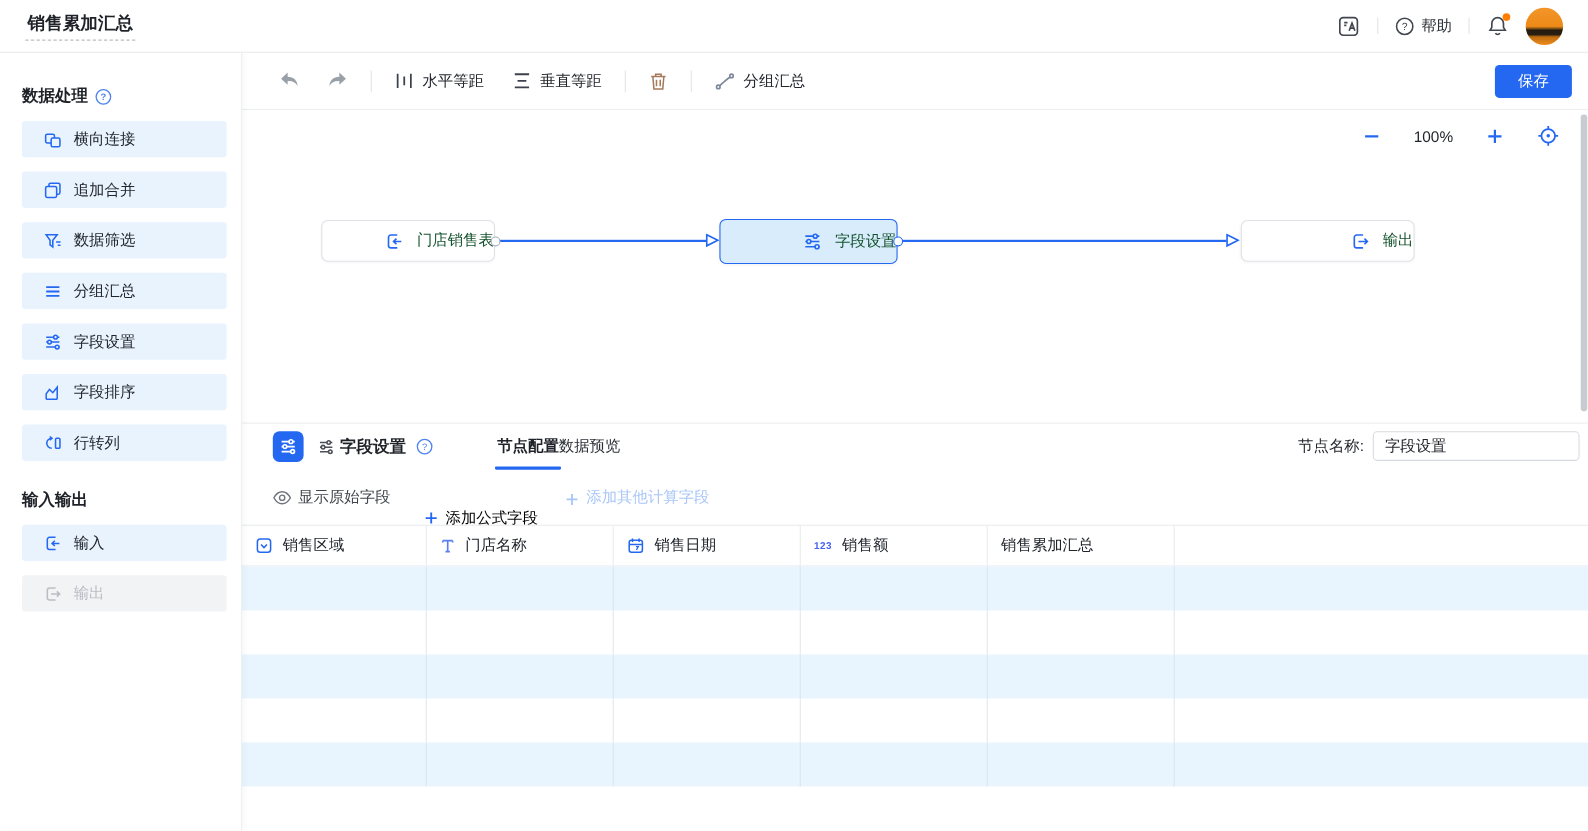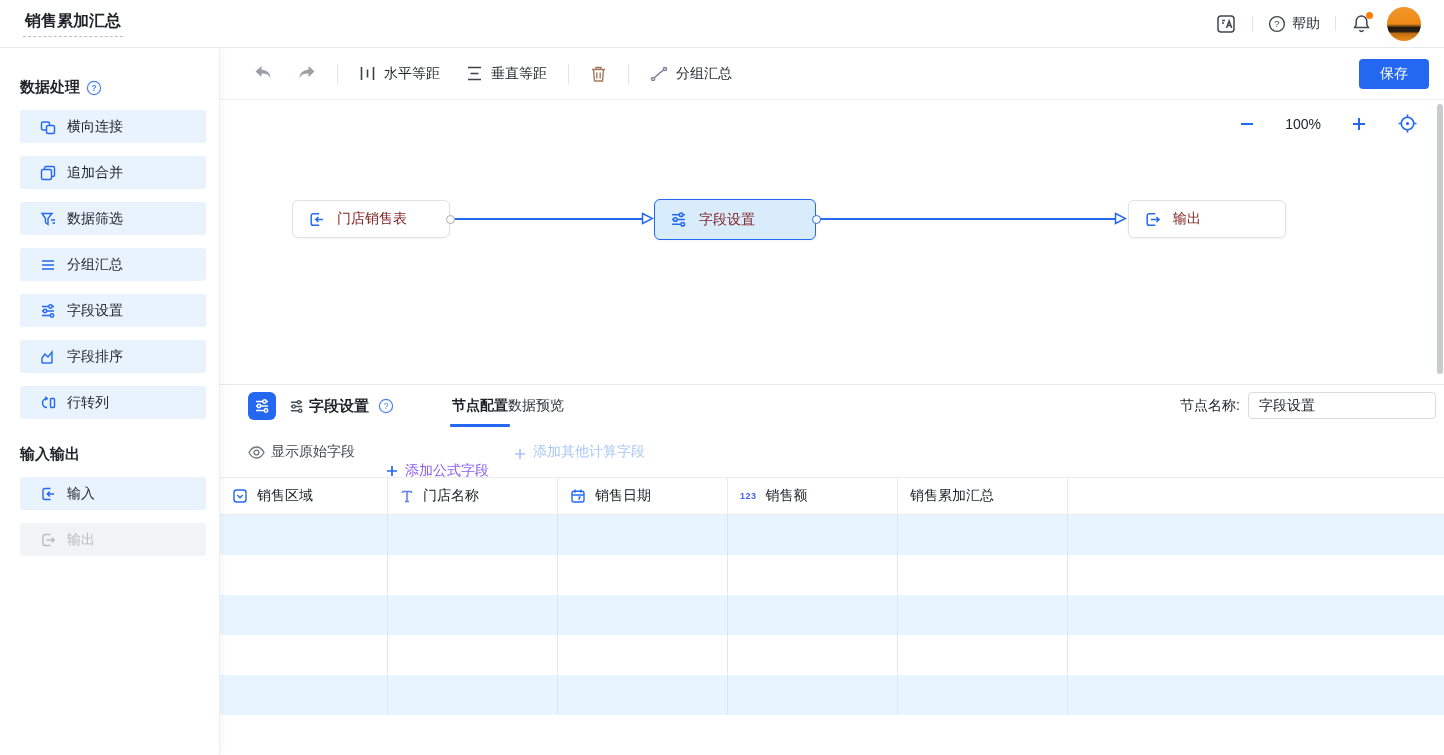--- a/index.html
+++ b/index.html
@@ -50,22 +50,22 @@
   .undo { margin-right:24px; }
   .save-btn { position:absolute; right:15px; top:11px; width:70px; height:30px;
     background:#2468f2; color:#fff; font-size:14px; border:none; border-radius:4px;
     display:flex; align-items:center; justify-content:center; cursor:pointer; }
 
   
   .canvas { height:284px; position:relative; background:#fff; }
   .zoom-ctrl { position:absolute; top:13px; right:26px; display:flex; align-items:center; gap:29px; }
   .zoom-level { font-size:14px; color:#23262d; }
   .node { position:absolute; height:38px; background:#fff; border:1px solid #dfe1e6;
-    border-radius:6px; display:flex; align-items:center; padding-left:15px; gap:12px;
-    font-size:14px; color:#7f1d1d; cursor:move; box-shadow:0 1px 3px rgba(31,35,41,.04); }
+    border-radius:6px; display:flex; align-items:center; padding-left:1px; gap:12px;
+    font-size:14px; color:#14532d; cursor:move; box-shadow:0 1px 3px rgba(31,35,41,.04);justify-content:flex-end; }
   .node .n-icon { display:flex; color:#2468f2; }
   .node.selected { background:#d8ecfc; border:1.5px solid #2468f2; height:41px; }
   .edge { position:absolute; height:2px; background:#2468f2; top:118px; }
   .edge-arrow { position:absolute; top:112px; }
   .port { position:absolute; width:9px; height:9px; border-radius:50%; background:#fff;
     border:1.5px solid #a9aeb8; top:115px; cursor:crosshair; }
   .port.blue { border-color:#2468f2; }
   .canvas-scrollbar { position:absolute; right:1px; top:4px; width:6px; height:270px;
     border-radius:3px; background:#c8cbd0; cursor:pointer; }
 
@@ -84,21 +84,21 @@
     height:3px; background:#2468f2; border-radius:1px; }
   .node-name-group { position:absolute; right:8px; top:7px; display:flex; align-items:center; gap:8px; }
   .node-name-label { font-size:14px; color:#23262d; }
   .node-name-input { width:188px; height:27px; border:1px solid #d8dbe0; border-radius:4px;
     padding:0 10px; font-size:14px; color:#23262d; outline:none;
     font-family:"Liberation Sans","DejaVu Sans",sans-serif; }
 
   .panel-actions { height:50px; display:flex; align-items:center; padding-left:28px; }
   .action { display:flex; align-items:center; gap:6px; font-size:14px; cursor:pointer; }
   .action.show-orig { color:#40444c; }
-  .action.add-formula { color:#8b5cf6; margin-left:30px;margin-top:37px; }
+  .action.add-formula { color:#000000; margin-left:30px;margin-top:37px; }
   .action.add-other { color:#a9c7f8; margin-left:24px; cursor:not-allowed;align-items:flex-end; }
 
   .field-table { display:flex; flex-direction:column; }
   .ft-header { height:38px; display:flex; border-top:1px solid #e9ebee; border-bottom:1px solid #e9ebee; }
   .ft-hcell { display:flex; align-items:center; padding-left:12px; gap:9px; font-size:14px;
     font-weight:500; color:#20242b; border-right:1px solid #e9ebee; }
   .ft-hcell .h-icon { display:flex; color:#2468f2; }
   .num-badge { font-size:9px; font-weight:700; color:#4662f5; letter-spacing:.5px; }
   .c1{width:168px;} .c2{width:170px;} .c3{width:170px;} .c4{width:170px;} .c5{width:170px;}
   .c6{flex:1; border-right:none;}

